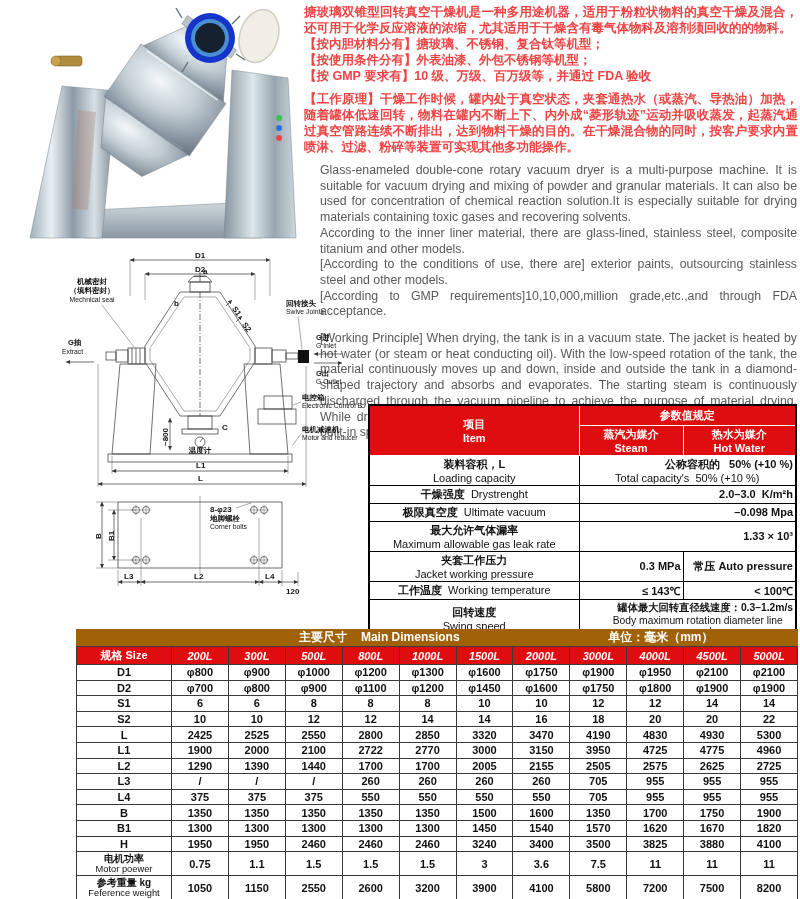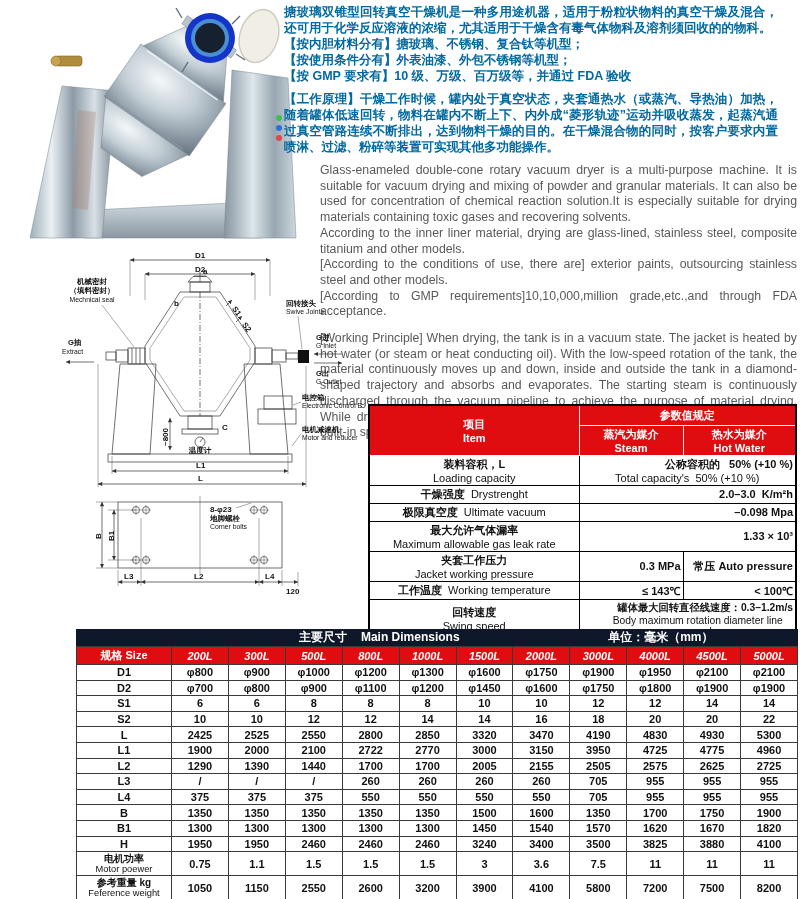--- a/index.html
+++ b/index.html
@@ -1,21 +1,21 @@
 <!DOCTYPE html>
 <html><head>
 <meta charset="utf-8">
 <style>
   html,body{margin:0;padding:0;background:#fff;}
   .page{position:relative;width:800px;height:899px;background:#fff;overflow:hidden;
         font-family:"Liberation Sans",sans-serif;color:#111;}
 
   
-  .intro{position:absolute;left:284px;top:4px;width:494px;font-size:12.5px;
-         line-height:16px;font-weight:600;text-align:justify;color:#0369a1;}
+  .intro{position:absolute;left:304px;top:4px;width:494px;font-size:12.5px;
+         line-height:16px;font-weight:600;text-align:justify;color:#ef4444;}
   .intro p{margin:0;}
   .intro .prefix{font-weight:800;}
   .principle-zh{margin-top:7px !important;}
 
   
   .en{position:absolute;left:320px;top:163px;width:477px;color:#59595b;
       font-size:12.3px;line-height:15.7px;text-align:justify;}
   .en p{margin:0;}
   .en .gap{height:11px;}
 
@@ -39,21 +39,21 @@
   .spec{border:2px solid #000000;}
   .spec .zh{font-weight:700;}
   .spec .en2{font-weight:400;}
   .spec tr.h1{height:20px;} .spec tr.h2{height:29px;}
   .spec tr.r2l{height:29px;} .spec tr.r1l{height:18px;padding-left:26px;} .spec tr.r3l{height:31px;}
   .spec .val{font-weight:700;text-align:right;}
   .spec .vsm{font-size:10.3px;padding-left:23px;}
 
   
   .dim-wrap{position:absolute;left:76px;top:629px;width:722px;}
-  .dim-title{position:relative;height:17px;background:#0f172a;color:#fff;
+  .dim-title{position:relative;height:17px;background:#a16207;color:#fff;
              font-weight:700;font-size:12px;line-height:17px;}
   .dim-title .tg{position:absolute;left:42%;transform:translateX(-50%);white-space:nowrap;}
   .dim-title .ug{position:absolute;left:81%;transform:translateX(-50%);white-space:nowrap;}
   .dim-title .sp{display:inline-block;width:14px;}
   #dim-table{width:100%;border-collapse:collapse;table-layout:fixed;font-size:11px;
              border:1.5px solid #222;}
   #dim-table th,#dim-table td{border:1px solid #3a3a3a;text-align:center;
              vertical-align:middle;padding:0 1px;}
   #dim-table thead th{background:#e00d10;color:#fff;font-weight:700;font-style:italic;
              height:17px;}
@@ -130,21 +130,21 @@
   <div class="intro">
     <p>搪玻璃双锥型回转真空干燥机是一种多用途机器，适用于粉粒状物料的真空干燥及混合，还可用于化学反应溶液的浓缩，尤其适用于干燥含有毒气体物科及溶剂须回收的的物科。</p>
     <p><span class="prefix">【按内胆材料分有】</span><span>搪玻璃、不锈钢、复合钛等机型；</span></p>
     <p><span class="prefix">【按使用条件分有】</span><span>外表油漆、外包不锈钢等机型；</span></p>
     <p><span class="prefix">【按 GMP 要求有】</span><span>10 级、万级、百万级等，并通过 FDA 验收</span></p>
     <p class="principle-zh"><span class="prefix">【工作原理】</span><span>干燥工作时候，罐内处于真空状态，夹套通热水（或蒸汽、导热油）加热，随着罐体低速回转，物料在罐内不断上下、内外成“菱形轨迹”运动并吸收蒸发，起蒸汽通过真空管路连续不断排出，达到物料干燥的目的。在干燥混合物的同时，按客户要求内置喷淋、过滤、粉碎等装置可实现其他多功能操作。</span></p>
   </div>
 
   <div class="en">
     <p>Glass-enameled double-cone rotary vacuum dryer is a multi-purpose machine. It is suitable for vacuum drying and mixing of powder and granular materials. It can also be used for concentration of chemical reaction solution.It is especially suitable for drying materials containing toxic gases and recovering solvents.</p>
-    <p>According to the inner liner material, drying are glass-lined, stainless steel, composite titanium and other models.</p>
+    <p>According to the inner liner material, there are glass-lined, stainless steel, composite titanium and other models.</p>
     <p>[According to the conditions of use, there are] exterior paints, outsourcing stainless steel and other models.</p>
     <p>[According to GMP requirements]10,10,000,million grade,etc.,and through FDA acceptance.</p>
     <div class="gap"></div>
     <p>[Working Principle] When drying, the tank is in a vacuum state. The jacket is heated by hot water (or steam or heat conducting oil). With the low-speed rotation of the tank, the material continuously moves up and down, inside and outside the tank in a diamond-shaped trajectory and absorbs and evaporates. The starting steam is continuously discharged through the vacuum pipeline to achieve the purpose of material drying. While drying the mixture, other multi-functional operations can be realized by using built-in spraying, filtering and crushing devices as required by customers.</p>
   </div>
 
   <svg class="drawing" width="312" height="345" viewBox="0 0 312 345">
     <defs>
       <marker id="arr" markerWidth="8" markerHeight="8" refX="6" refY="3" orient="auto">
         <path d="M0,0 L6,3 L0,6 z" fill="#333"></path>

